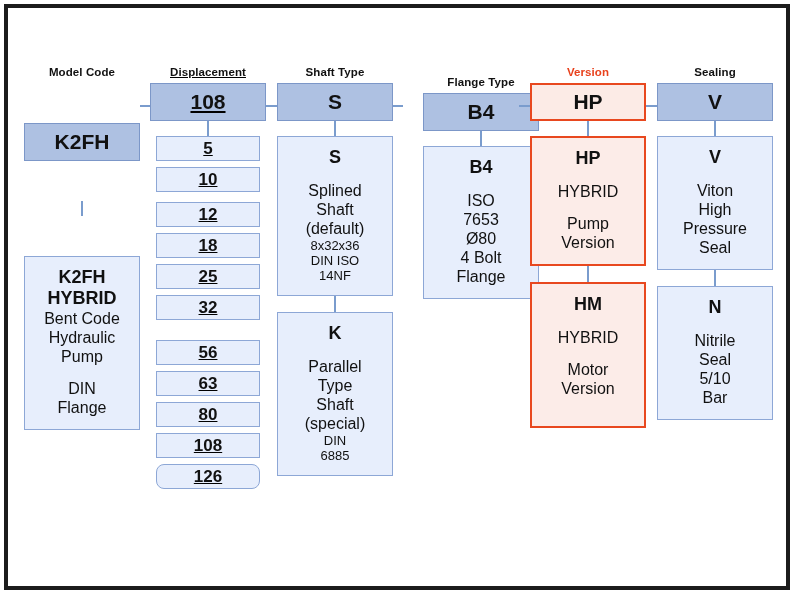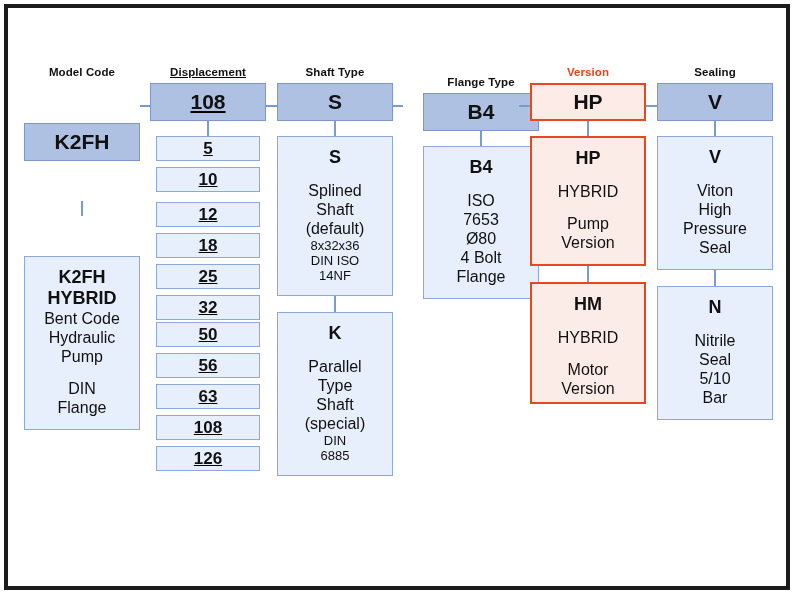--- a/index.html
+++ b/index.html
@@ -165,26 +165,26 @@
     </div>
     <div class="column" style="left: 150px; top: 66px; text-decoration: underline;">
       <div class="col-header-label">Displacement</div>
       <div class="code-box">108</div>
       <div class="vconn" style="height: 15px;"></div>
       <div class="val-box" style="margin-bottom: 6px;">5</div>
       <div class="val-box" style="margin-bottom: 10px;">10</div>
       <div class="val-box" style="margin-bottom: 6px;">12</div>
       <div class="val-box" style="margin-bottom: 6px;">18</div>
       <div class="val-box" style="margin-bottom: 6px;">25</div>
-      <div class="val-box" style="margin-bottom: 2px;">32</div>
-      <div class="val-box" style="margin-bottom: 6px;">50</div>
+      <div class="val-box" style="margin-bottom: 20px;">32</div>
       <div class="val-box" style="margin-bottom: 6px;">56</div>
       <div class="val-box" style="margin-bottom: 6px;">63</div>
+      <div class="val-box" style="margin-bottom: 6px;">80</div>
       <div class="val-box" style="margin-bottom: 6px;">108</div>
-      <div class="val-box" style="margin-bottom: 6px;">126</div>
+      <div class="val-box" style="margin-bottom: 6px; border-radius: 8px;">126</div>
     </div>
     <div class="column" style="left: 277px; top: 66px;">
       <div class="col-header-label">Shaft Type</div>
       <div class="code-box">S</div>
       <div class="vconn" style="height: 15px;"></div>
       <div class="opt-box" style="padding: 10px 4px 12px;">
         <div class="opt-title">S</div>
         <div class="opt-gap"></div>
         <div class="opt-line">Splined</div>
         <div class="opt-line">Shaft</div>
@@ -225,21 +225,21 @@
       <div class="vconn" style="height: 15px;"></div>
       <div class="opt-box accent" style="padding: 10px 4px 12px;">
         <div class="opt-title">HP</div>
         <div class="opt-gap"></div>
         <div class="opt-line">HYBRID</div>
         <div class="opt-gap"></div>
         <div class="opt-line">Pump</div>
         <div class="opt-line">Version</div>
       </div>
       <div class="stack-conn" style="height: 16px;"></div>
-      <div class="opt-box accent" style="padding: 10px 4px 4px;">
+      <div class="opt-box accent" style="padding: 10px 4px 28px;">
         <div class="opt-title">HM</div>
         <div class="opt-gap"></div>
         <div class="opt-line">HYBRID</div>
         <div class="opt-gap"></div>
         <div class="opt-line">Motor</div>
         <div class="opt-line">Version</div>
       </div>
     </div>
     <div class="column" style="left: 657px; top: 66px;">
       <div class="col-header-label">Sealing</div>

